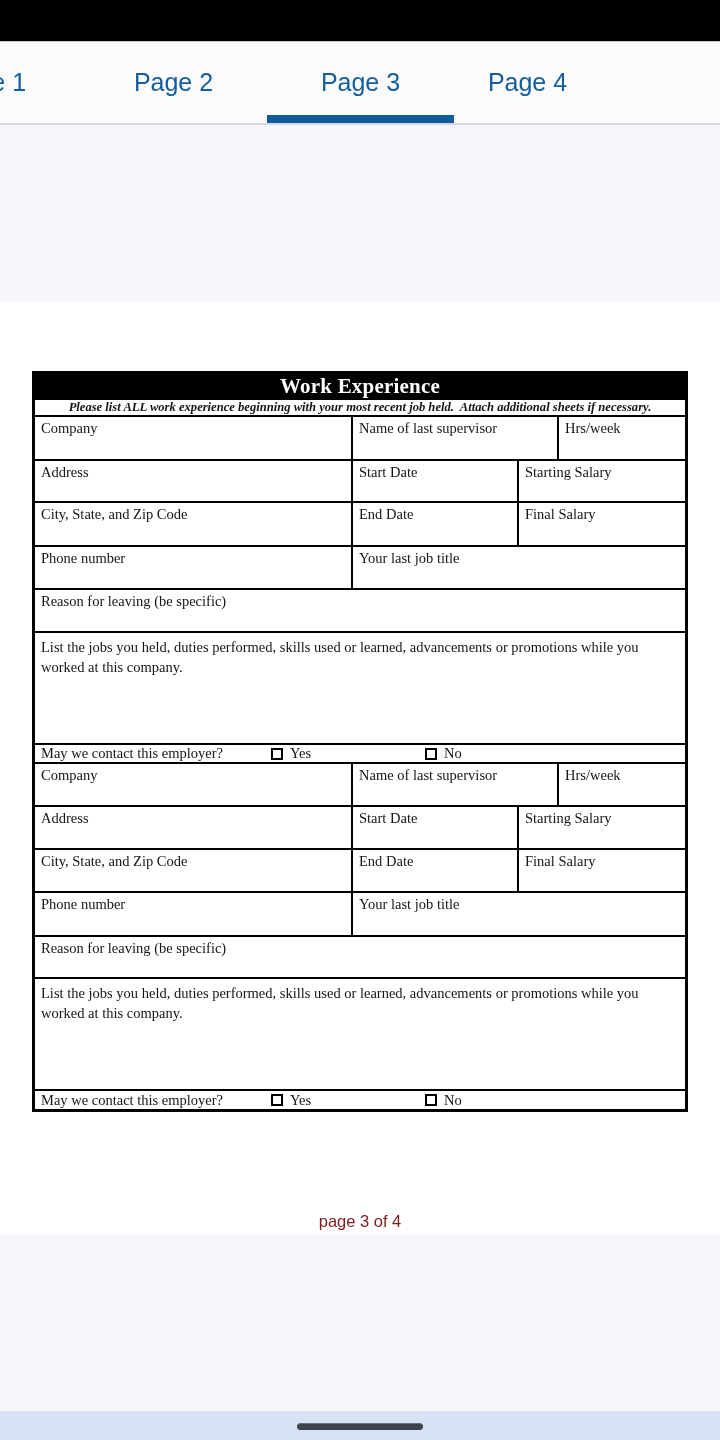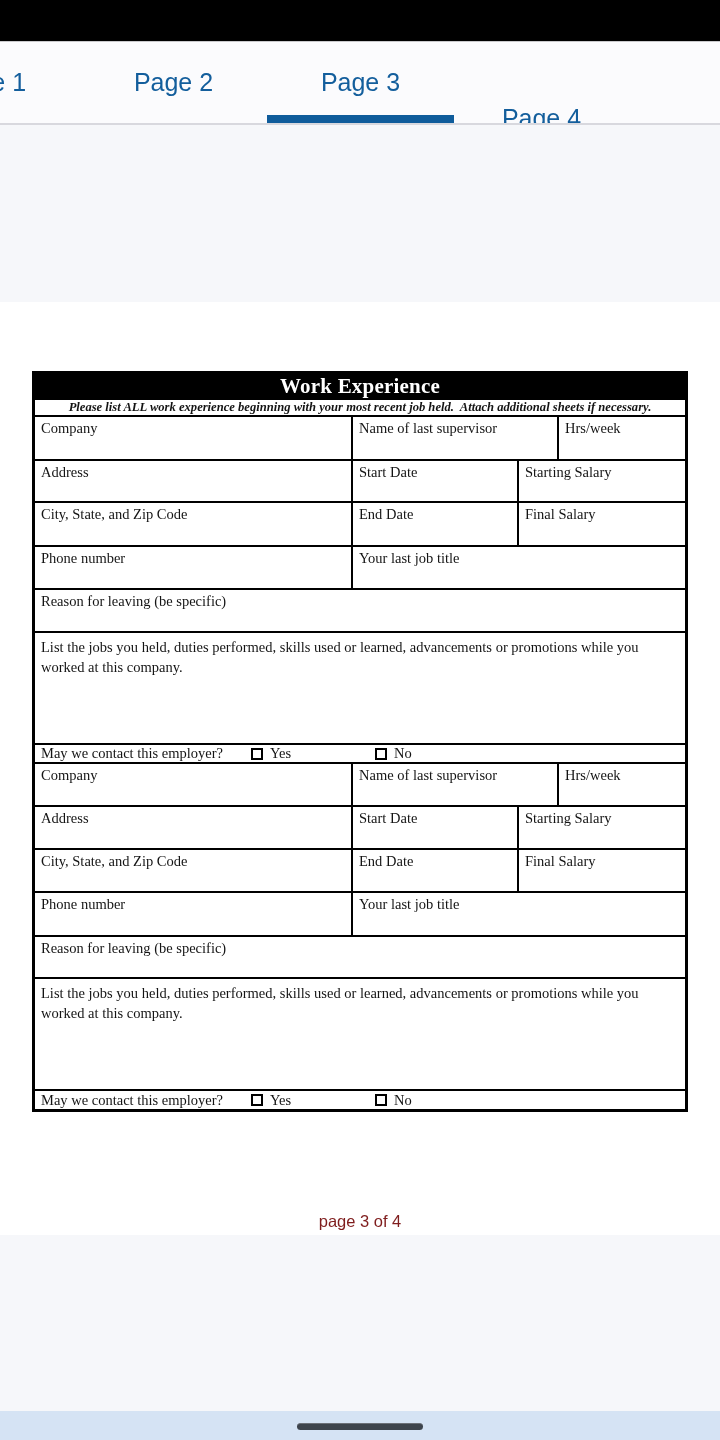--- a/index.html
+++ b/index.html
@@ -33,21 +33,21 @@
   .tab {
     position: absolute; top: 0; height: 81px; width: 187px;
     display: flex; align-items: center; justify-content: center;
     font-size: 25px; font-weight: 500;
     color: #135e9c;
     cursor: pointer;
   }
   .tab-1 { left: -107px; }
   .tab-2 { left: 80px; }
   .tab-3 { left: 267px; }
-  .tab-4 { left: 448px; margin-top: 36px; }
+  .tab-4 { left: 434px; }
   .tab-indicator {
     position: absolute; bottom: 0; left: 267px;
     width: 187px; height: 8px;
     background: #0f5c9b;
   }
 
   
   .viewer {
     position: absolute; top: 125px; left: 0;
     width: 720px; height: 1286px;
@@ -92,24 +92,24 @@
     font-weight: bold; font-size: 21px;
     letter-spacing: 0.2px;
   }
   .instr-row {
     display: flex; align-items: center; justify-content: center;
     font-style: italic; font-weight: bold;
     font-size: 12.6px; white-space: pre-wrap;
   }
   .list-cell { padding: 4px 6px 0 6px; line-height: 20px; border-radius: 24px; }
 
-  .contact-row { display: flex; align-items: center; padding-left: 6px; font-size: 14.5px; }
+  .contact-row { display: flex; align-items: center; padding-left: 6px; font-size: 14.5px; gap: 20px; }
   .cb-group { display: inline-flex; align-items: center; }
   .cb-yes { margin-left: 28px; }
-  .cb-no  { margin-left: 40px; padding-left: 44px; }
+  .cb-no  { margin-left: 50px; padding-left: 44px; }
   .checkbox {
     display: inline-block;
     width: 12px; height: 12px;
     border: 2px solid #000;
     margin-right: 7px;
     background: #fff;
   }
 
   
   .page-footer {

